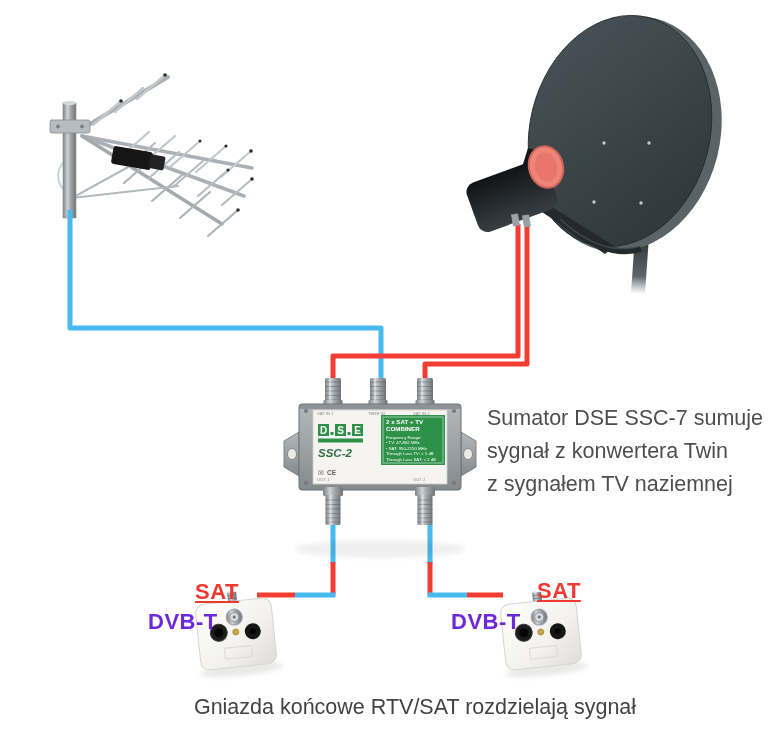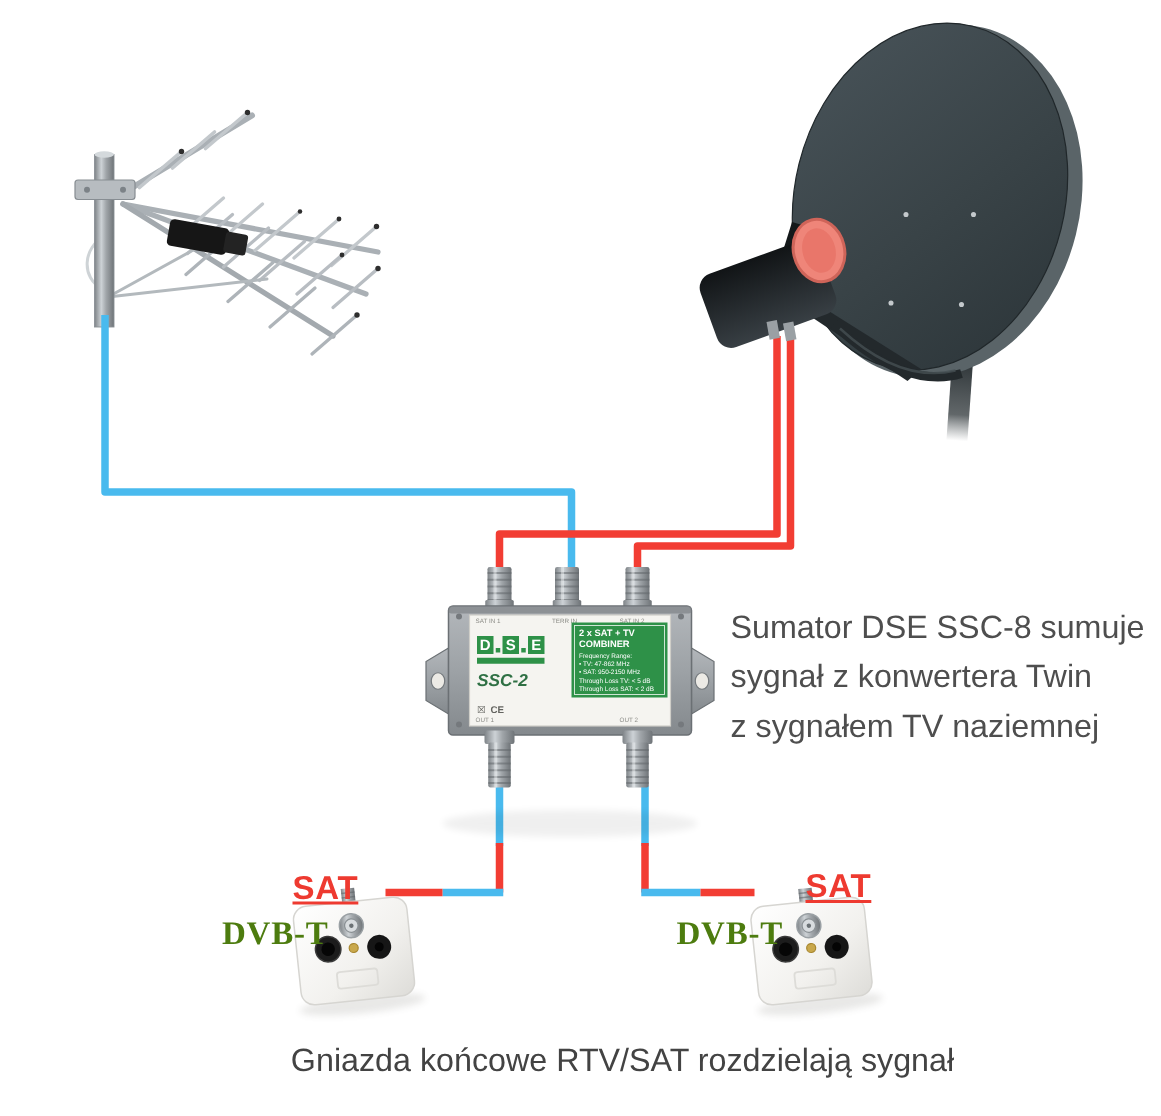--- a/index.html
+++ b/index.html
@@ -14,21 +14,21 @@
     left:487px; top:402px; width:280px;
     font-size:21.5px; line-height:33px; font-weight:300;
     color:#4e4e4e; white-space:pre-line;
   }
   .caption {
     left:0; top:695px; width:774px; text-align:center;
     font-size:21.5px; font-weight:300; color:#434343;margin-left:28px;
   }
   .lbl { font-size:22px; font-weight:700; letter-spacing:0.5px; }
   .lbl-sat  { color:#EE3A30;text-decoration:underline; }
-  .lbl-dvbt { color:#4d7c0f;font-family:Liberation Serif, serif; }
+  .lbl-dvbt { color:#6d28d9; }
   .sat-left  { left:195px; top:579px; }
   .dvbt-left { left:148px; top:609px; }
   .sat-right { left:537px; top:578px; }
   .dvbt-right{ left:451px; top:609px; }
 </style>
 </head>
 <body>
 
 <div class="stage">
 
@@ -285,21 +285,21 @@
     <circle cx="0" cy="-17" r="1.5" fill="#6b7175"></circle>
     <circle cx="-17" cy="-3" r="8.5" fill="#1c1c1c" stroke="#3a3a3a" stroke-width="1"></circle>
     <circle cx="-17" cy="-3" r="4.5" fill="#060606"></circle>
     <circle cx="17" cy="-1" r="8" fill="#161616"></circle>
     <circle cx="17" cy="-1" r="3" fill="#040404"></circle>
     <circle cx="0" cy="-2" r="3" fill="#c9a84c" stroke="#a8872f" stroke-width="0.8"></circle>
     <rect x="-13" y="13" width="27" height="11" rx="2" fill="none" stroke="#dddcd8" stroke-width="1.2"></rect>
   </g>
 </svg>
 
-<div class="txt note">Sumator DSE SSC-8 sumuje
+<div class="txt note">Sumator DSE SSC-7 sumuje
 sygnał z konwertera Twin
 z sygnałem TV naziemnej</div>
 
 <div class="txt lbl lbl-sat sat-left">SAT</div>
 <div class="txt lbl lbl-dvbt dvbt-left">DVB-T</div>
 
 <div class="txt lbl lbl-sat sat-right">SAT</div>
 <div class="txt lbl lbl-dvbt dvbt-right">DVB-T</div>
 
 <div class="txt caption">Gniazda końcowe RTV/SAT rozdzielają sygnał</div>

